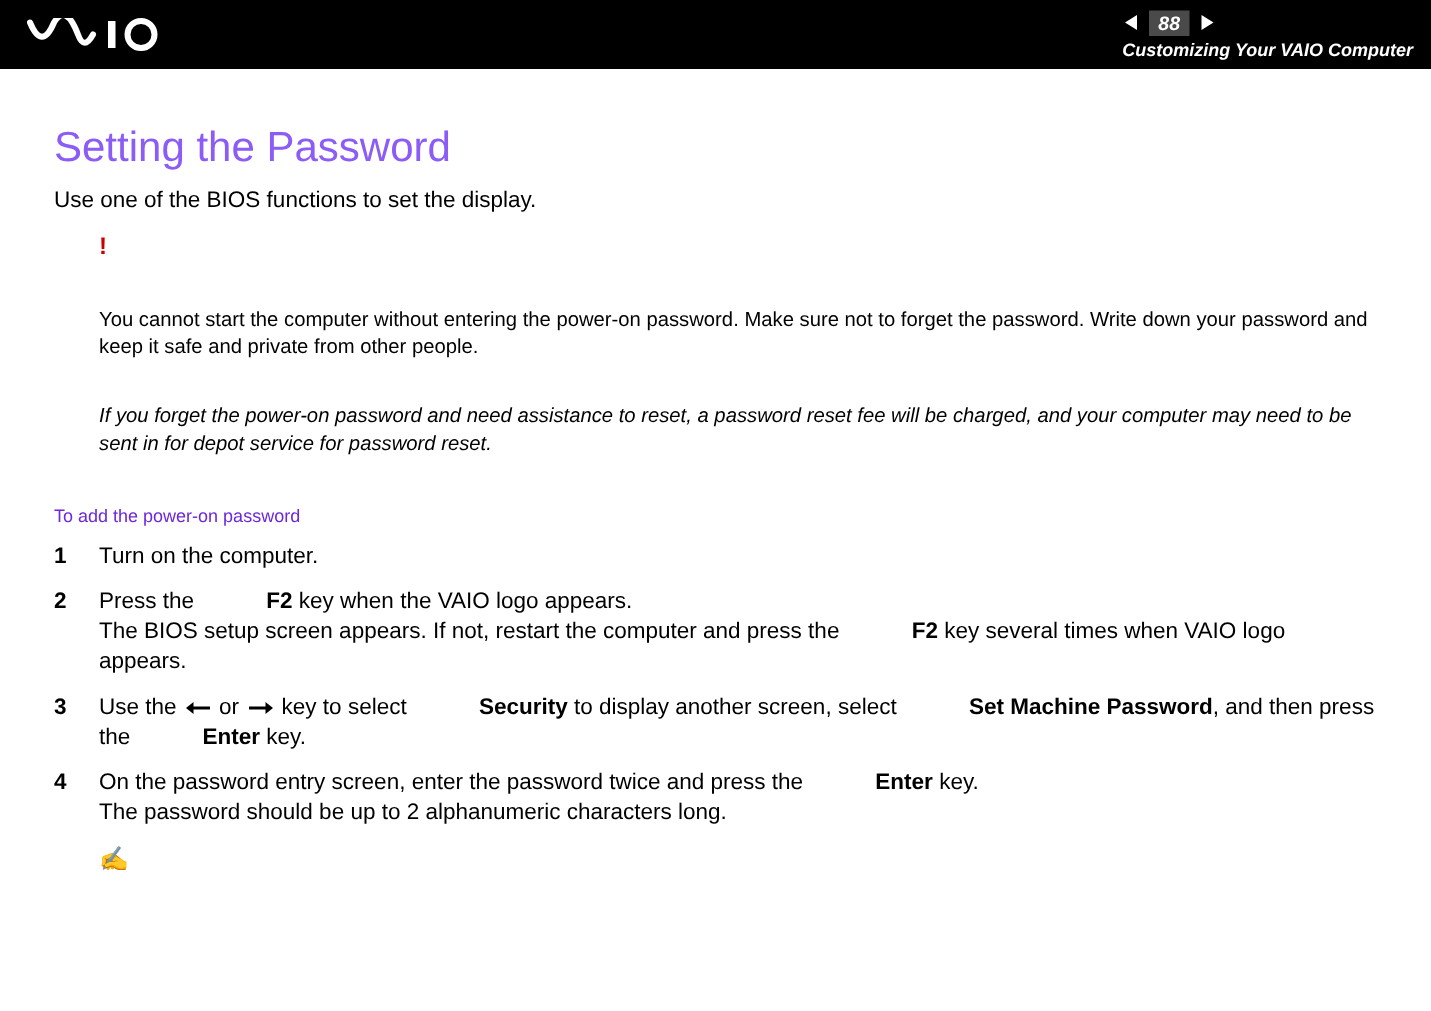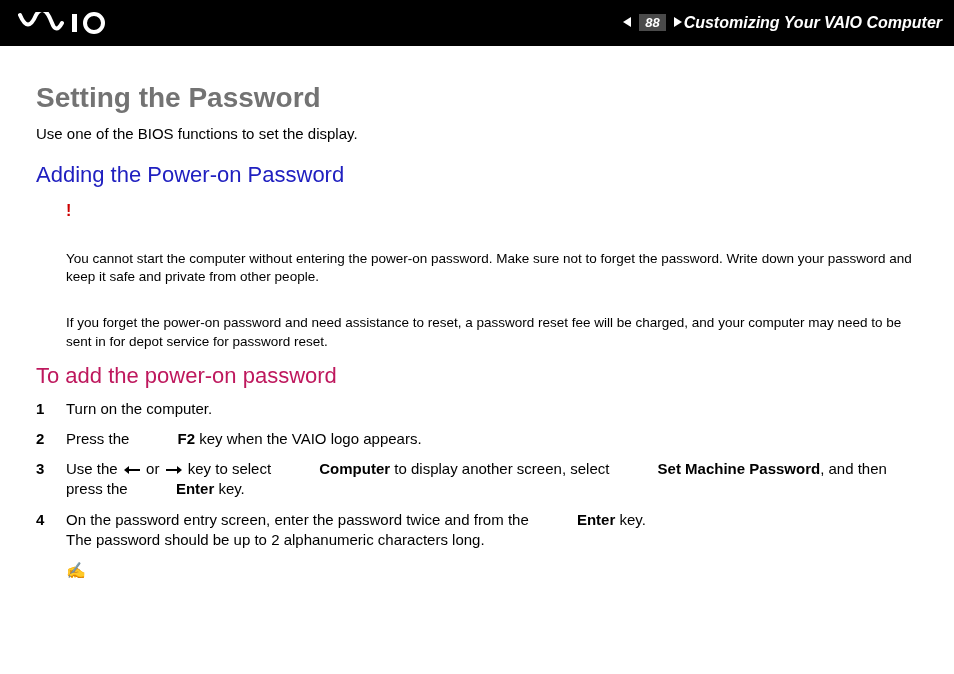--- a/index.html
+++ b/index.html
@@ -19,21 +19,22 @@
     justify-content: space-between;
     padding: 0 12px 0 18px;
   }
   .logo {
     display: flex;
     align-items: center;
   }
   .logo svg { display: block; }
   .header-right {
     display: flex;
-    align-items: center;
+    flex-direction: column;
+    align-items: flex-start;
     color: #fff;
   }
   .page-nav {
     display: flex;
     align-items: center;
     gap: 6px;
     font-size: 13px;
     font-style: italic;
     font-weight: bold;
     margin-bottom: 2px;
@@ -43,32 +44,32 @@
     display: inline-flex;
     align-items: center;
   }
   .nav-arrow svg { display: block; }
   .page-number {
     background: #4a4a4a;
     padding: 1px 6px;
     color: #fff;
   }
   .breadcrumb {
-    font-size: 16px;
+    font-size: 12px;
     font-weight: bold;
     font-style: italic;
   }
   .content {
     padding: 36px 36px 20px 36px;
   }
   h1 {
     font-size: 28px;
-    font-weight: bold;
-    margin-bottom: 10px;
-    color: #737373;
+    font-weight: normal;
+    margin-bottom: 10px;
+    color: #8b5cf6;
   }
   .intro p {
     font-size: 15px;
     line-height: 1.35;
     margin-bottom: 10px;
   }
   h2 {
     font-size: 22px;
     font-weight: normal;
     color: #2020c0;
@@ -79,37 +80,37 @@
     padding-left: 30px;
     font-size: 13.5px;
     line-height: 1.35;
     margin-bottom: 10px;
   }
   .warning-block p, .note-block p {
     margin-bottom: 8px;
     font-family: Arial, Helvetica, sans-serif;
     margin-top: 28px;
   }
-  .warning-block p:last-child, .note-block p:last-child { margin-bottom: 0; }
+  .warning-block p:last-child, .note-block p:last-child { margin-bottom: 0; font-style: italic; }
   .warning-icon {
     color: #cc0000;
     font-size: 16px;
     font-weight: bold;
     margin-bottom: 2px;
   }
   .note-icon {
     color: #1a7a9e;
     font-size: 16px;
     margin-bottom: 2px;
   }
   h3 {
-    font-size: 22px;
+    font-size: 12px;
     font-weight: normal;
-    color: #be185d;
-    margin-top: 12px;
+    color: #6d28d9;
+    margin-top: 32px;
     margin-bottom: 10px;
   }
   ol.steps {
     list-style: none;
     padding-left: 30px;
     counter-reset: step;
   }
   ol.steps > li {
     position: relative;
     font-size: 15px;
@@ -164,50 +165,50 @@
     <div class="breadcrumb">Customizing Your VAIO Computer</div>
   </div>
 </div>
 
 <div class="content">
   <h1>Setting the Password</h1>
   <div class="intro">
     <p>Use one of the BIOS functions to set the display.</p>
   </div>
 
-  <h2>Adding the Power-on Password</h2>
 
   <div class="warning-block">
     <div class="warning-icon">!</div>
     <p>You cannot start the computer without entering the power-on password. Make sure not to forget the password. Write down your password and keep it safe and private from other people.</p>
     <p>If you forget the power-on password and need assistance to reset, a password reset fee will be charged, and your computer may need to be sent in for depot service for password reset.</p>
   </div>
 
   <h3>To add the power-on password</h3>
 
   <ol class="steps">
     <li>
       <span class="step-main">Turn on the computer.</span>
     </li>
     <li>
       <span class="step-main"><span>Press the </span><span class="bold">F2</span><span> key when the VAIO logo appears.</span></span>
+      <span class="step-sub"><span>The BIOS setup screen appears. If not, restart the computer and press the </span><span class="bold">F2</span><span> key several times when VAIO logo appears.</span></span>
     </li>
     <li>
       <span class="step-main"><span>Use the </span><span class="arrow-inline">
             <svg width="18" height="12" viewBox="0 0 18 12">
               <path d="M17 5 L6 5 L6 2 L1 6 L6 10 L6 7 L17 7 Z" fill="#000"></path>
             </svg>
           </span><span> or </span><span class="arrow-inline">
             <svg width="18" height="12" viewBox="0 0 18 12">
               <path d="M1 5 L12 5 L12 2 L17 6 L12 10 L12 7 L1 7 Z" fill="#000"></path>
             </svg>
-          </span><span> key to select </span><span class="bold">Computer</span><span> to display another screen, select </span><span class="bold">Set Machine Password</span><span>, and then press the </span><span class="bold">Enter</span><span> key.</span></span>
-    </li>
-    <li>
-      <span class="step-main"><span>On the password entry screen, enter the password twice and from the </span><span class="bold">Enter</span><span> key.</span></span>
+          </span><span> key to select </span><span class="bold">Security</span><span> to display another screen, select </span><span class="bold">Set Machine Password</span><span>, and then press the </span><span class="bold">Enter</span><span> key.</span></span>
+    </li>
+    <li>
+      <span class="step-main"><span>On the password entry screen, enter the password twice and press the </span><span class="bold">Enter</span><span> key.</span></span>
       <span class="step-sub">The password should be up to 2 alphanumeric characters long.</span>
     </li>
   </ol>
 
   <div class="note-block">
     <div class="note-icon">✍</div>
   </div>
 </div>
 
 </body></html>

